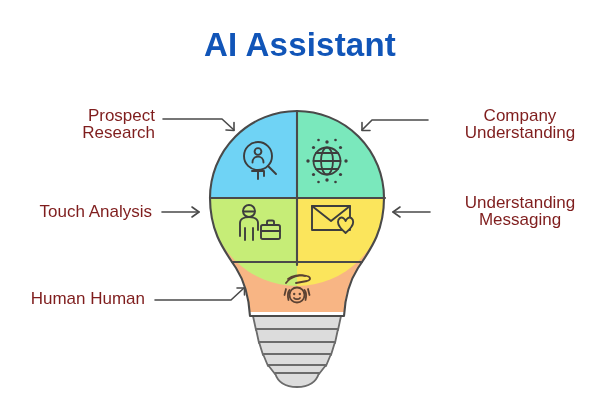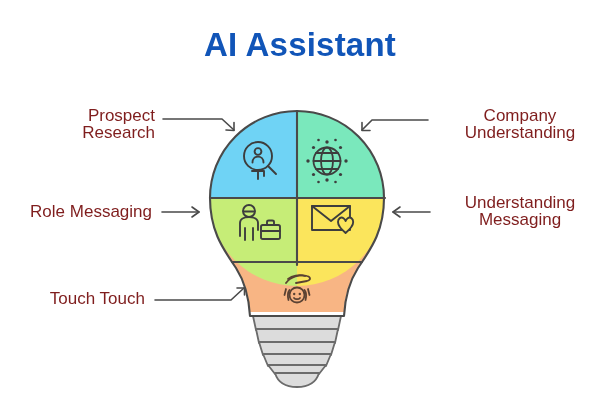--- a/index.html
+++ b/index.html
@@ -198,20 +198,20 @@
       </g>
     </g>
   </svg>
 
   <div class="label right-align" style="left:0; top:107px; width:155px;">Prospect
 Research</div>
 
   <div class="label left-align" style="left:440px; top:107px; width:160px;">Company
 Understanding</div>
 
-  <div class="label right-align" style="left:0; top:203px; width:152px;">Role Messaging</div>
+  <div class="label right-align" style="left:0; top:203px; width:152px;">Touch Analysis</div>
 
   <div class="label left-align" style="left:440px; top:194px; width:160px;">Understanding
 Messaging</div>
 
-  <div class="label right-align" style="left:0; top:290px; width:145px;">Touch Touch</div>
+  <div class="label right-align" style="left:0; top:290px; width:145px;">Human Human</div>
 
 </div>
 
 </body></html>

